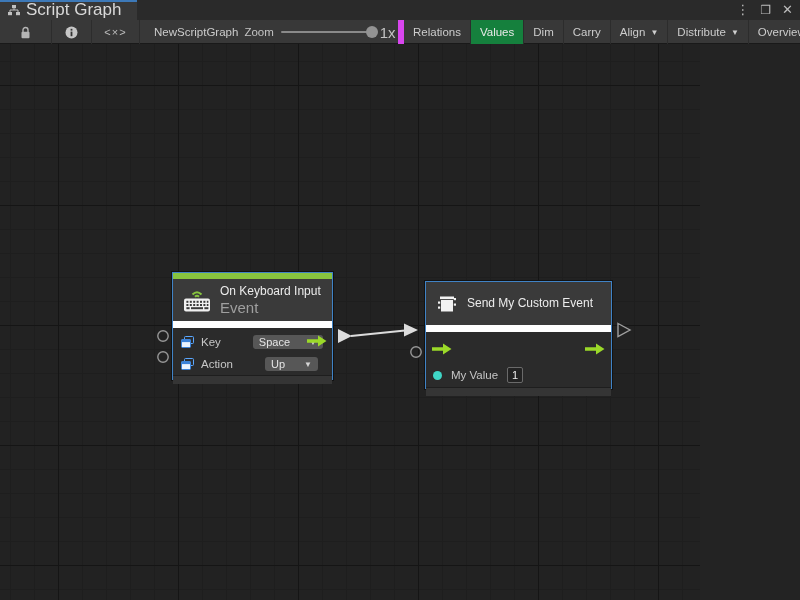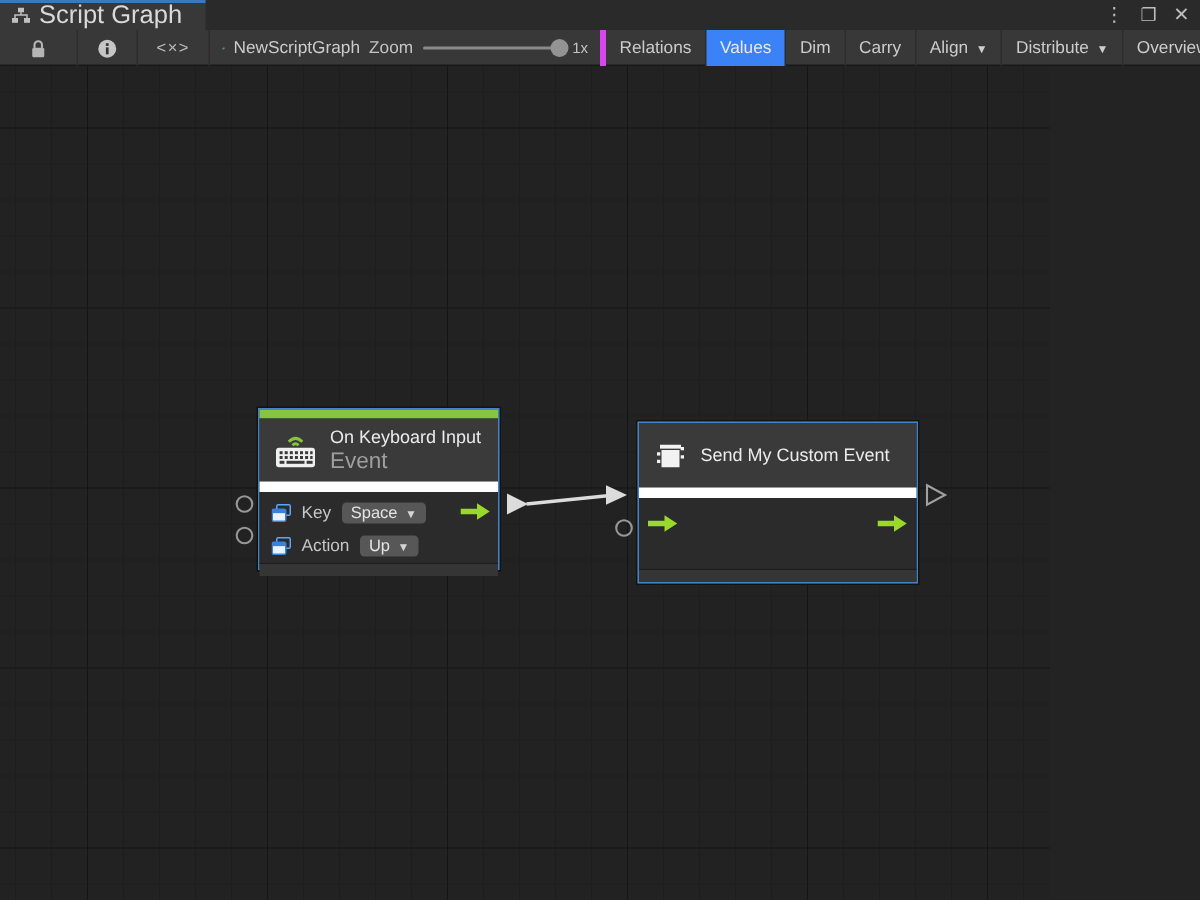--- a/index.html
+++ b/index.html
@@ -24,33 +24,33 @@
   
   .toolbar { position:absolute; left:0; top:20px; width:800px; height:24px;
     background:#383838; border-bottom:1px solid #191919; font-size:11.5px; }
   .tb-cell { position:absolute; top:0; height:24px; display:flex;
     align-items:center; justify-content:center; border-right:1px solid #2c2c2c; }
   .tb-lock   { left:0;   width:52px; }
   .tb-info   { left:52px; width:40px; }
   .tb-code   { left:92px; width:48px; color:#bcbcbc; font-size:11px; letter-spacing:1px; }
   .tb-graphcell { position:absolute; left:140px; top:0; width:264px; height:24px;
     display:flex; align-items:center; gap:6px; padding:0 8px;
-    border-right:4px solid #d946ef; }
+    border-right:6px solid #d946ef; }
   .tb-graphname { font-size:11.5px; color:#cccccc; }
   .tb-zoom { margin-left:auto; display:flex; align-items:center; gap:7px; }
   .tb-zoom-label { color:#c3c3c3; }
   .zoom-track { position:relative; width:92px; height:2px; background:#8a8a8a; border-radius:1px; }
   .zoom-handle { position:absolute; right:-5px; top:-5px; width:12px; height:12px;
     border-radius:50%; background:#939393; }
-  .tb-zoomval { color:#c3c3c3; font-size:10px; }
+  .tb-zoomval { color:#c3c3c3; font-size:15px; }
   .tb-buttons { position:absolute; left:404px; top:0; height:24px;
     display:flex; align-items:stretch; white-space:nowrap; width:460px; }
   .tbtn { display:flex; align-items:center; gap:5px; padding:0 9px;
     border-right:1px solid #2c2c2c; color:#cccccc; cursor:default;text-align:center; }
-  .tbtn.active { background:#3b82f6; color:#e9e9e9; }
+  .tbtn.active { background:#15803d; color:#e9e9e9; }
   .tbtn .caret { font-size:8px; color:#cfcfcf; }
 
   
   .canvas { position:absolute; left:0; top:44px; width:700px; height:556px;
     background-color:#222222;
     background-image:
       linear-gradient(to right,  #151515 1px, transparent 1px),
       linear-gradient(to bottom, #151515 1px, transparent 1px),
       linear-gradient(to right,  #1e1e1e 1px, transparent 1px),
       linear-gradient(to bottom, #1e1e1e 1px, transparent 1px);
@@ -71,21 +71,21 @@
     padding:0 10px; flex:none; }
   .node-keyboard .nhead { height:42px; }
   .node-send .nhead { height:43px; }
   .ntitle { font-size:12px; color:#ececec; line-height:1.25; }
   .nsub { font-size:15px; color:#9f9f9f; }
   .nbody { flex:1; background:#2b2b2b; border-top:7px solid #ffffff;
     padding:3px 0 0 0; position:relative; }
   .nrow { height:22px; display:flex; align-items:center; gap:7px; padding:0 8px; }
   .plabel { font-size:11.5px; color:#c6c6c6; }
   .dd { background:#575757; border-radius:3px; color:#e4e4e4; font-size:11px;
-    padding:1px 6px; display:inline-flex; align-items:center; gap:5px; }
+    padding:1px 6px; display:inline-flex; align-items:center; gap:19px;margin-left:25px; }
   .dd .caret { font-size:8px; color:#d5d5d5; }
   .nfoot { flex:none; height:9px; background:#353535; border-top:1px solid #1e1e1e; }
 
   .arrow-out-kb { position:absolute; right:5px; top:7px; }
   .flowrow { height:28px; display:flex; align-items:center;
     justify-content:space-between; padding:0 6px; }
   .valrow { height:24px; display:flex; align-items:center; gap:9px; padding:0 7px; }
   .dot { width:9px; height:9px; border-radius:50%; background:#3fd6c6; flex:none; }
   .valuebox { min-width:16px; height:16px; line-height:14px; text-align:center;
     background:#232323; border:1px solid #6a6a6a; border-radius:2px;
@@ -264,17 +264,22 @@
     </div>
     <div class="nbody">
       <div class="flowrow">
         <svg width="20" height="12" viewBox="0 0 20 12">
           <polygon points="0,4.2 11,4.2 11,0.5 19.5,6 11,11.5 11,7.8 0,7.8" fill="#9bd929"></polygon>
         </svg>
         <svg width="20" height="12" viewBox="0 0 20 12">
           <polygon points="0,4.2 11,4.2 11,0.5 19.5,6 11,11.5 11,7.8 0,7.8" fill="#9bd929"></polygon>
         </svg>
       </div>
+      <div class="valrow">
+        <span class="dot"></span>
+        <span class="plabel">My Value</span>
+        <span class="valuebox">1</span>
+      </div>
     </div>
     <div class="nfoot"></div>
   </div>
 
 </div>
 
 </body></html>

